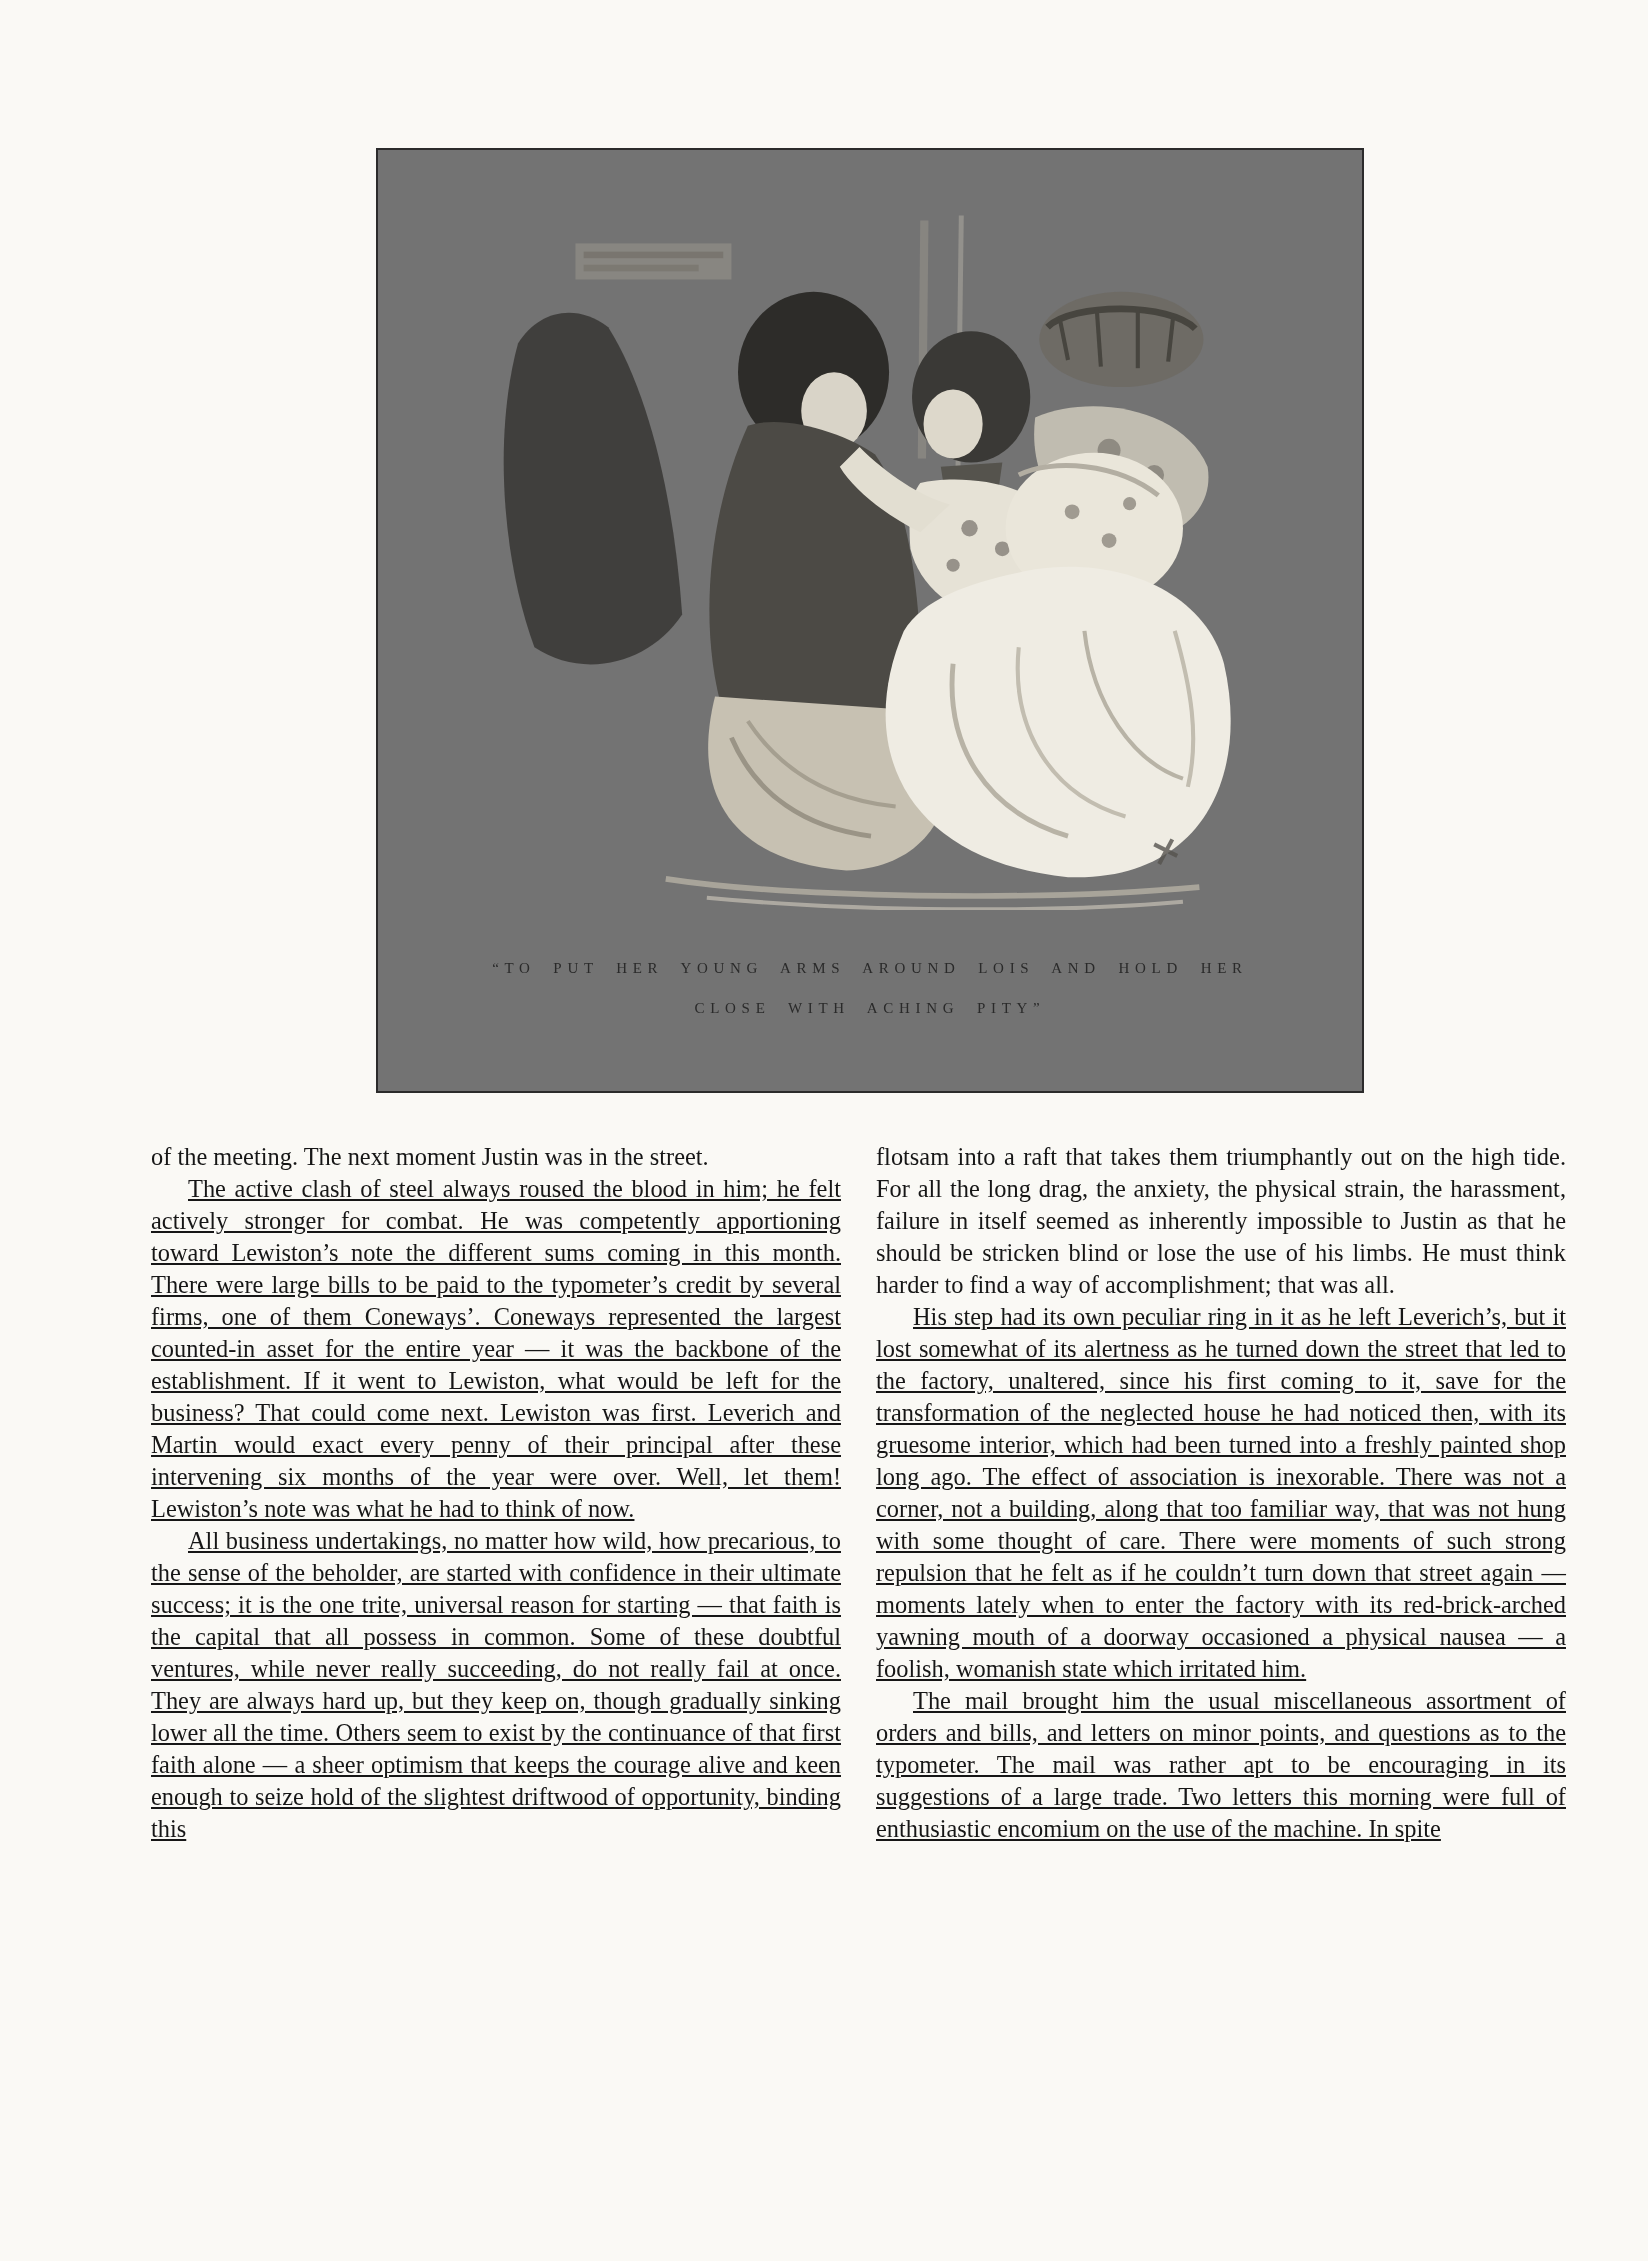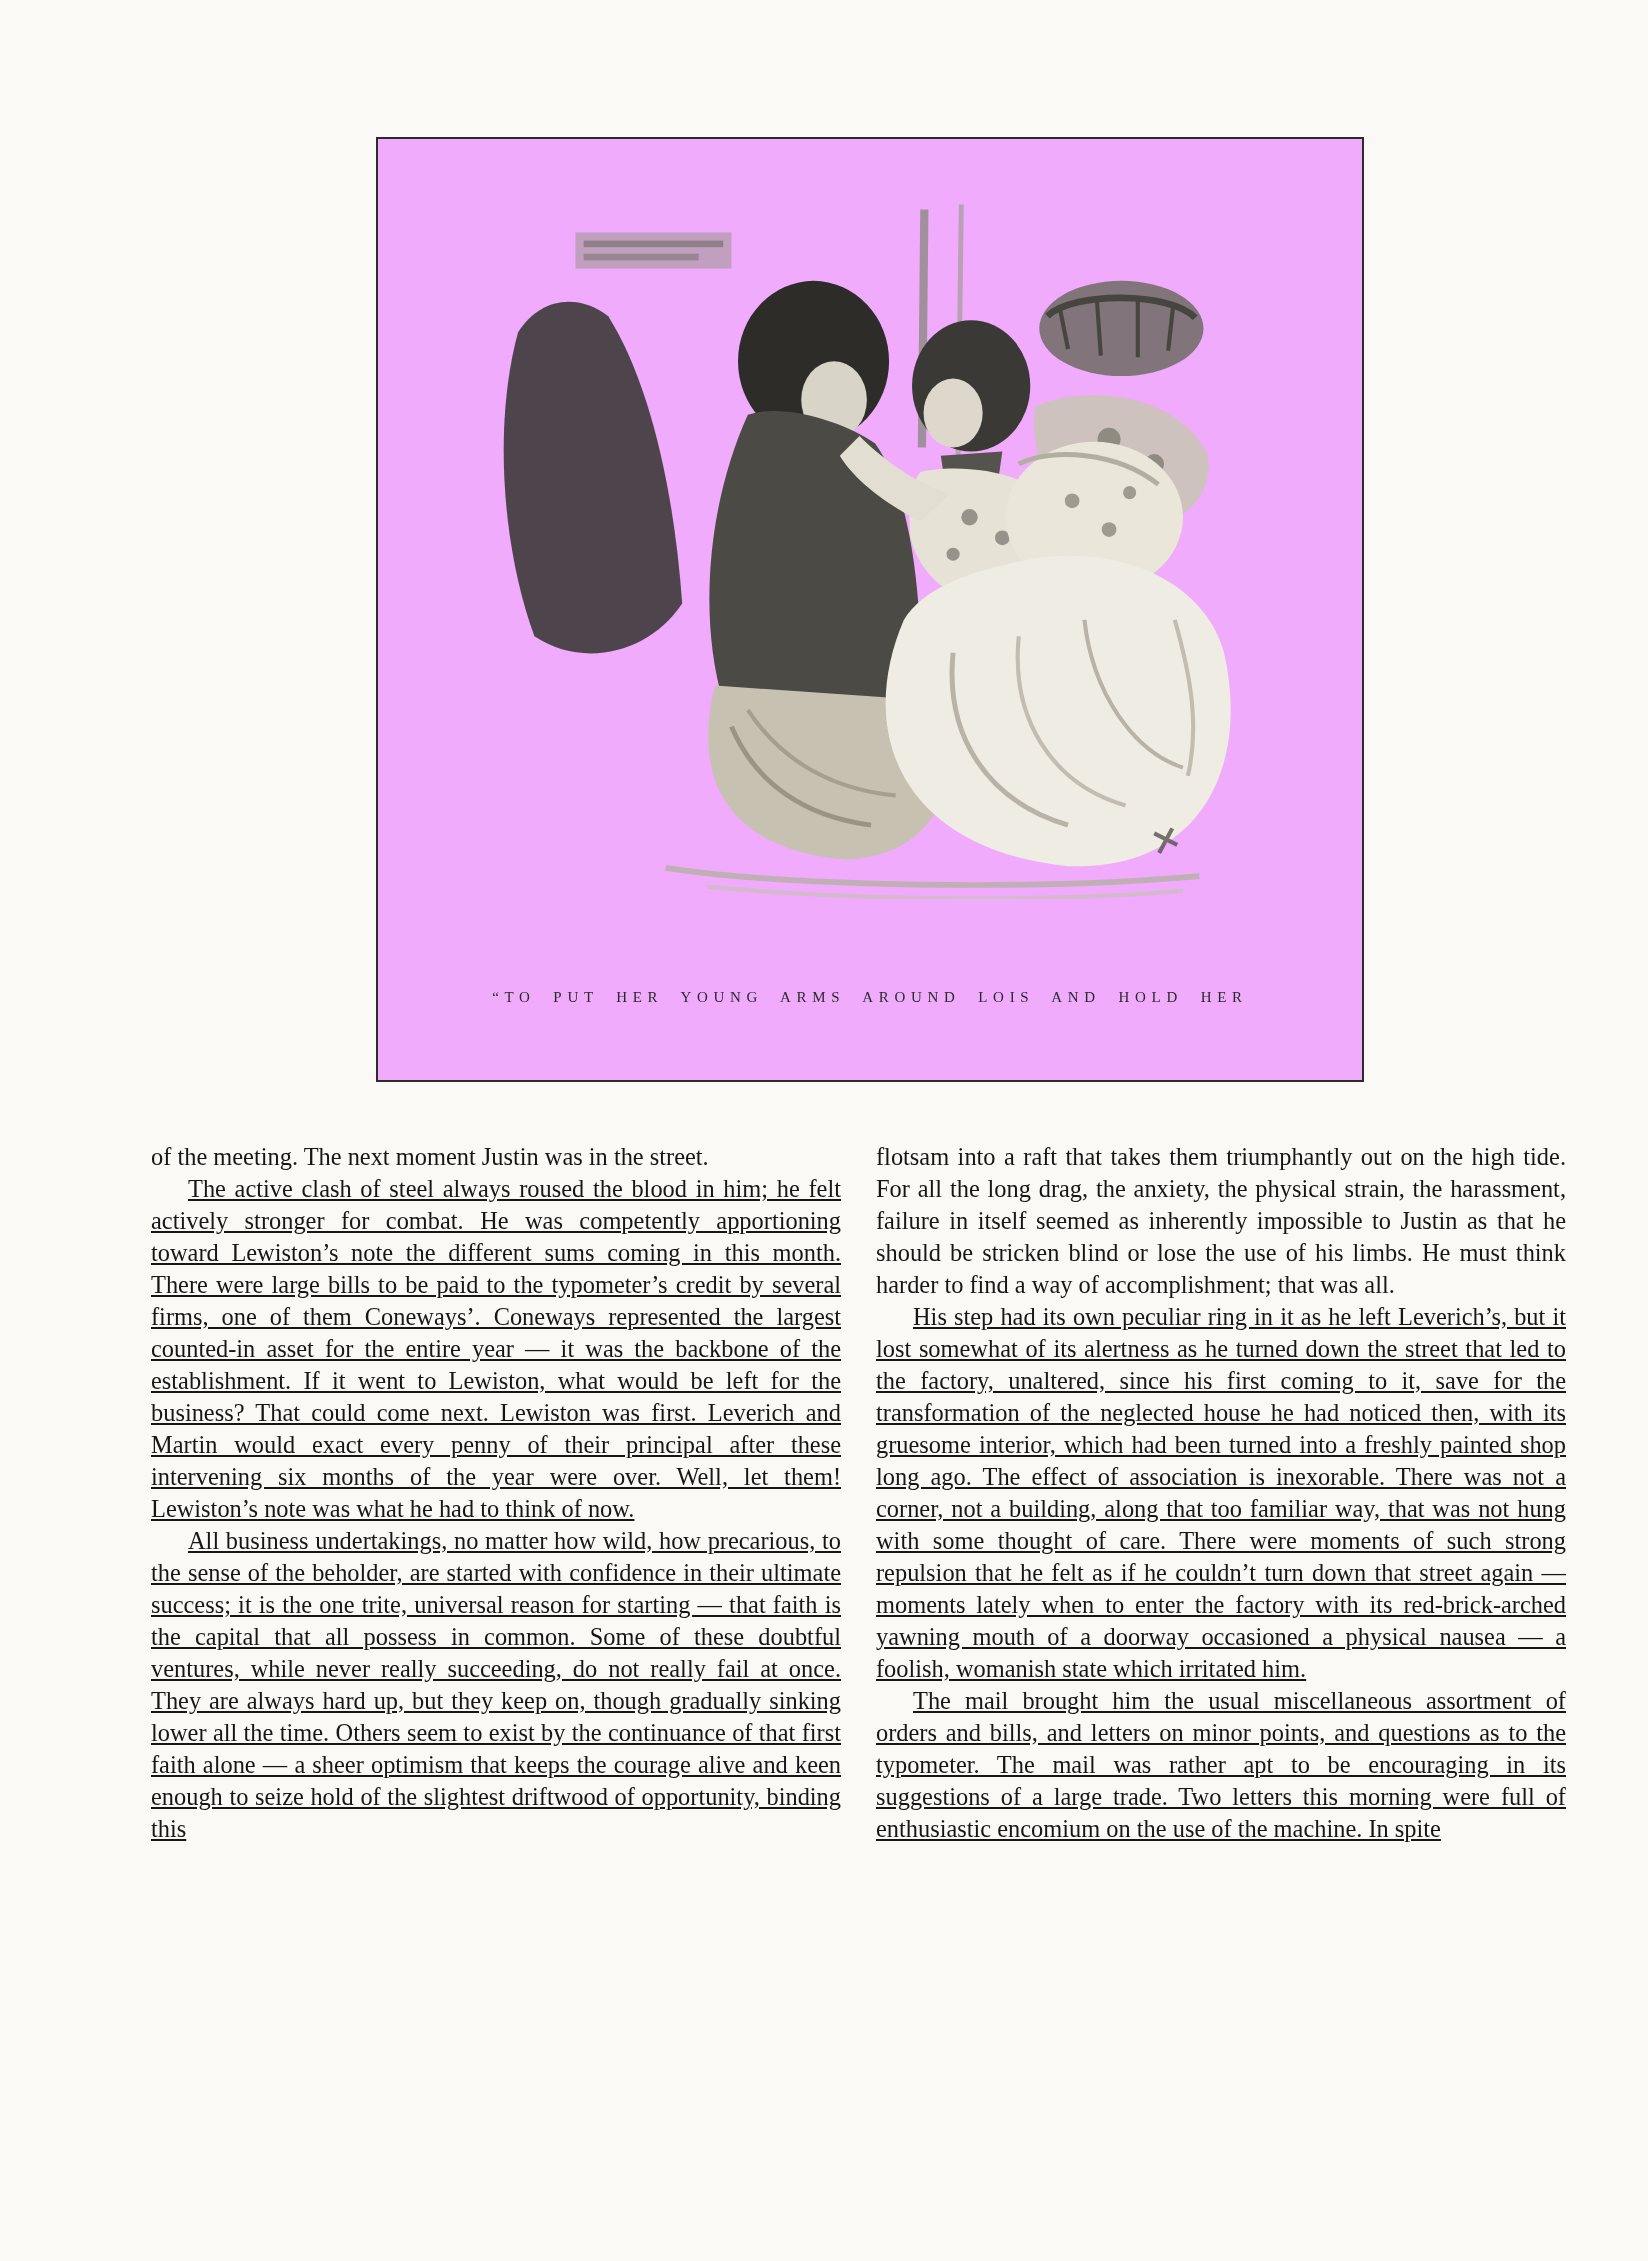--- a/index.html
+++ b/index.html
@@ -13,25 +13,25 @@
     background: #faf9f5;
     font-family: "Liberation Serif", serif;
     color: #161616;
     overflow: hidden;
   }
 
   
   .plate-frame {
     position: absolute;
     left: 376px;
-    top: 137px;
+    top: 148px;
     width: 988px;
     height: 945px;
     border: 2.3px solid #2b2b2b;
-    background: #f0abfc;
+    background: #737373;
     box-sizing: border-box;
   }
   .plate-art {
     position: absolute;
     left: 77px;
     top: 54px;
     width: 832px;
     height: 706px;
   }
   .plate-caption {
@@ -136,20 +136,21 @@
     <path d="M870,520 C890,590 900,650 886,710" stroke="#c2bdb0" stroke-width="5" fill="none"></path>
 
     <path d="M250,822 C400,845 700,850 900,832" stroke="#b5b0a4" stroke-width="7" fill="none" opacity="0.8"></path>
     <path d="M300,845 C480,862 720,864 880,850" stroke="#c6c1b5" stroke-width="5" fill="none" opacity="0.7"></path>
 
     <path d="M845,780 l28,14 m-6,-20 l-16,30" stroke="#55534d" stroke-width="5" fill="none" opacity="0.8"></path>
   </svg>
 
   <div class="plate-caption">
     <span class="cap-line">“TO PUT HER YOUNG ARMS AROUND LOIS AND HOLD HER</span>
+    <span class="cap-line">CLOSE WITH ACHING PITY”</span>
   </div>
 </div>
 
 <div class="columns">
   <div class="column">
     <p>of the meeting.  The next moment Justin was in the street.</p>
     <p class="indent">The active clash of steel always roused the blood in him; he felt actively stronger for combat.  He was competently apportioning toward Lewiston’s note the different sums coming in this month.  There were large bills to be paid to the typometer’s credit by several firms, one of them Coneways’.  Coneways represented the largest counted-in asset for the entire year — it was the backbone of the establishment.  If it went to Lewiston, what would be left for the business?  That could come next.  Lewiston was first.  Leverich and Martin would exact every penny of their principal after these intervening six months of the year were over.  Well, let them!  Lewiston’s note was what he had to think of now.</p>
     <p class="indent">All business undertakings, no matter how wild, how precarious, to the sense of the beholder, are started with confidence in their ultimate success; it is the one trite, universal reason for starting — that faith is the capital that all possess in common.  Some of these doubtful ventures, while never really succeeding, do not really fail at once.  They are always hard up, but they keep on, though gradually sinking lower all the time.  Others seem to exist by the continuance of that first faith alone — a sheer optimism that keeps the courage alive and keen enough to seize hold of the slightest driftwood of opportunity, binding this</p>
   </div>
   <div class="column">

